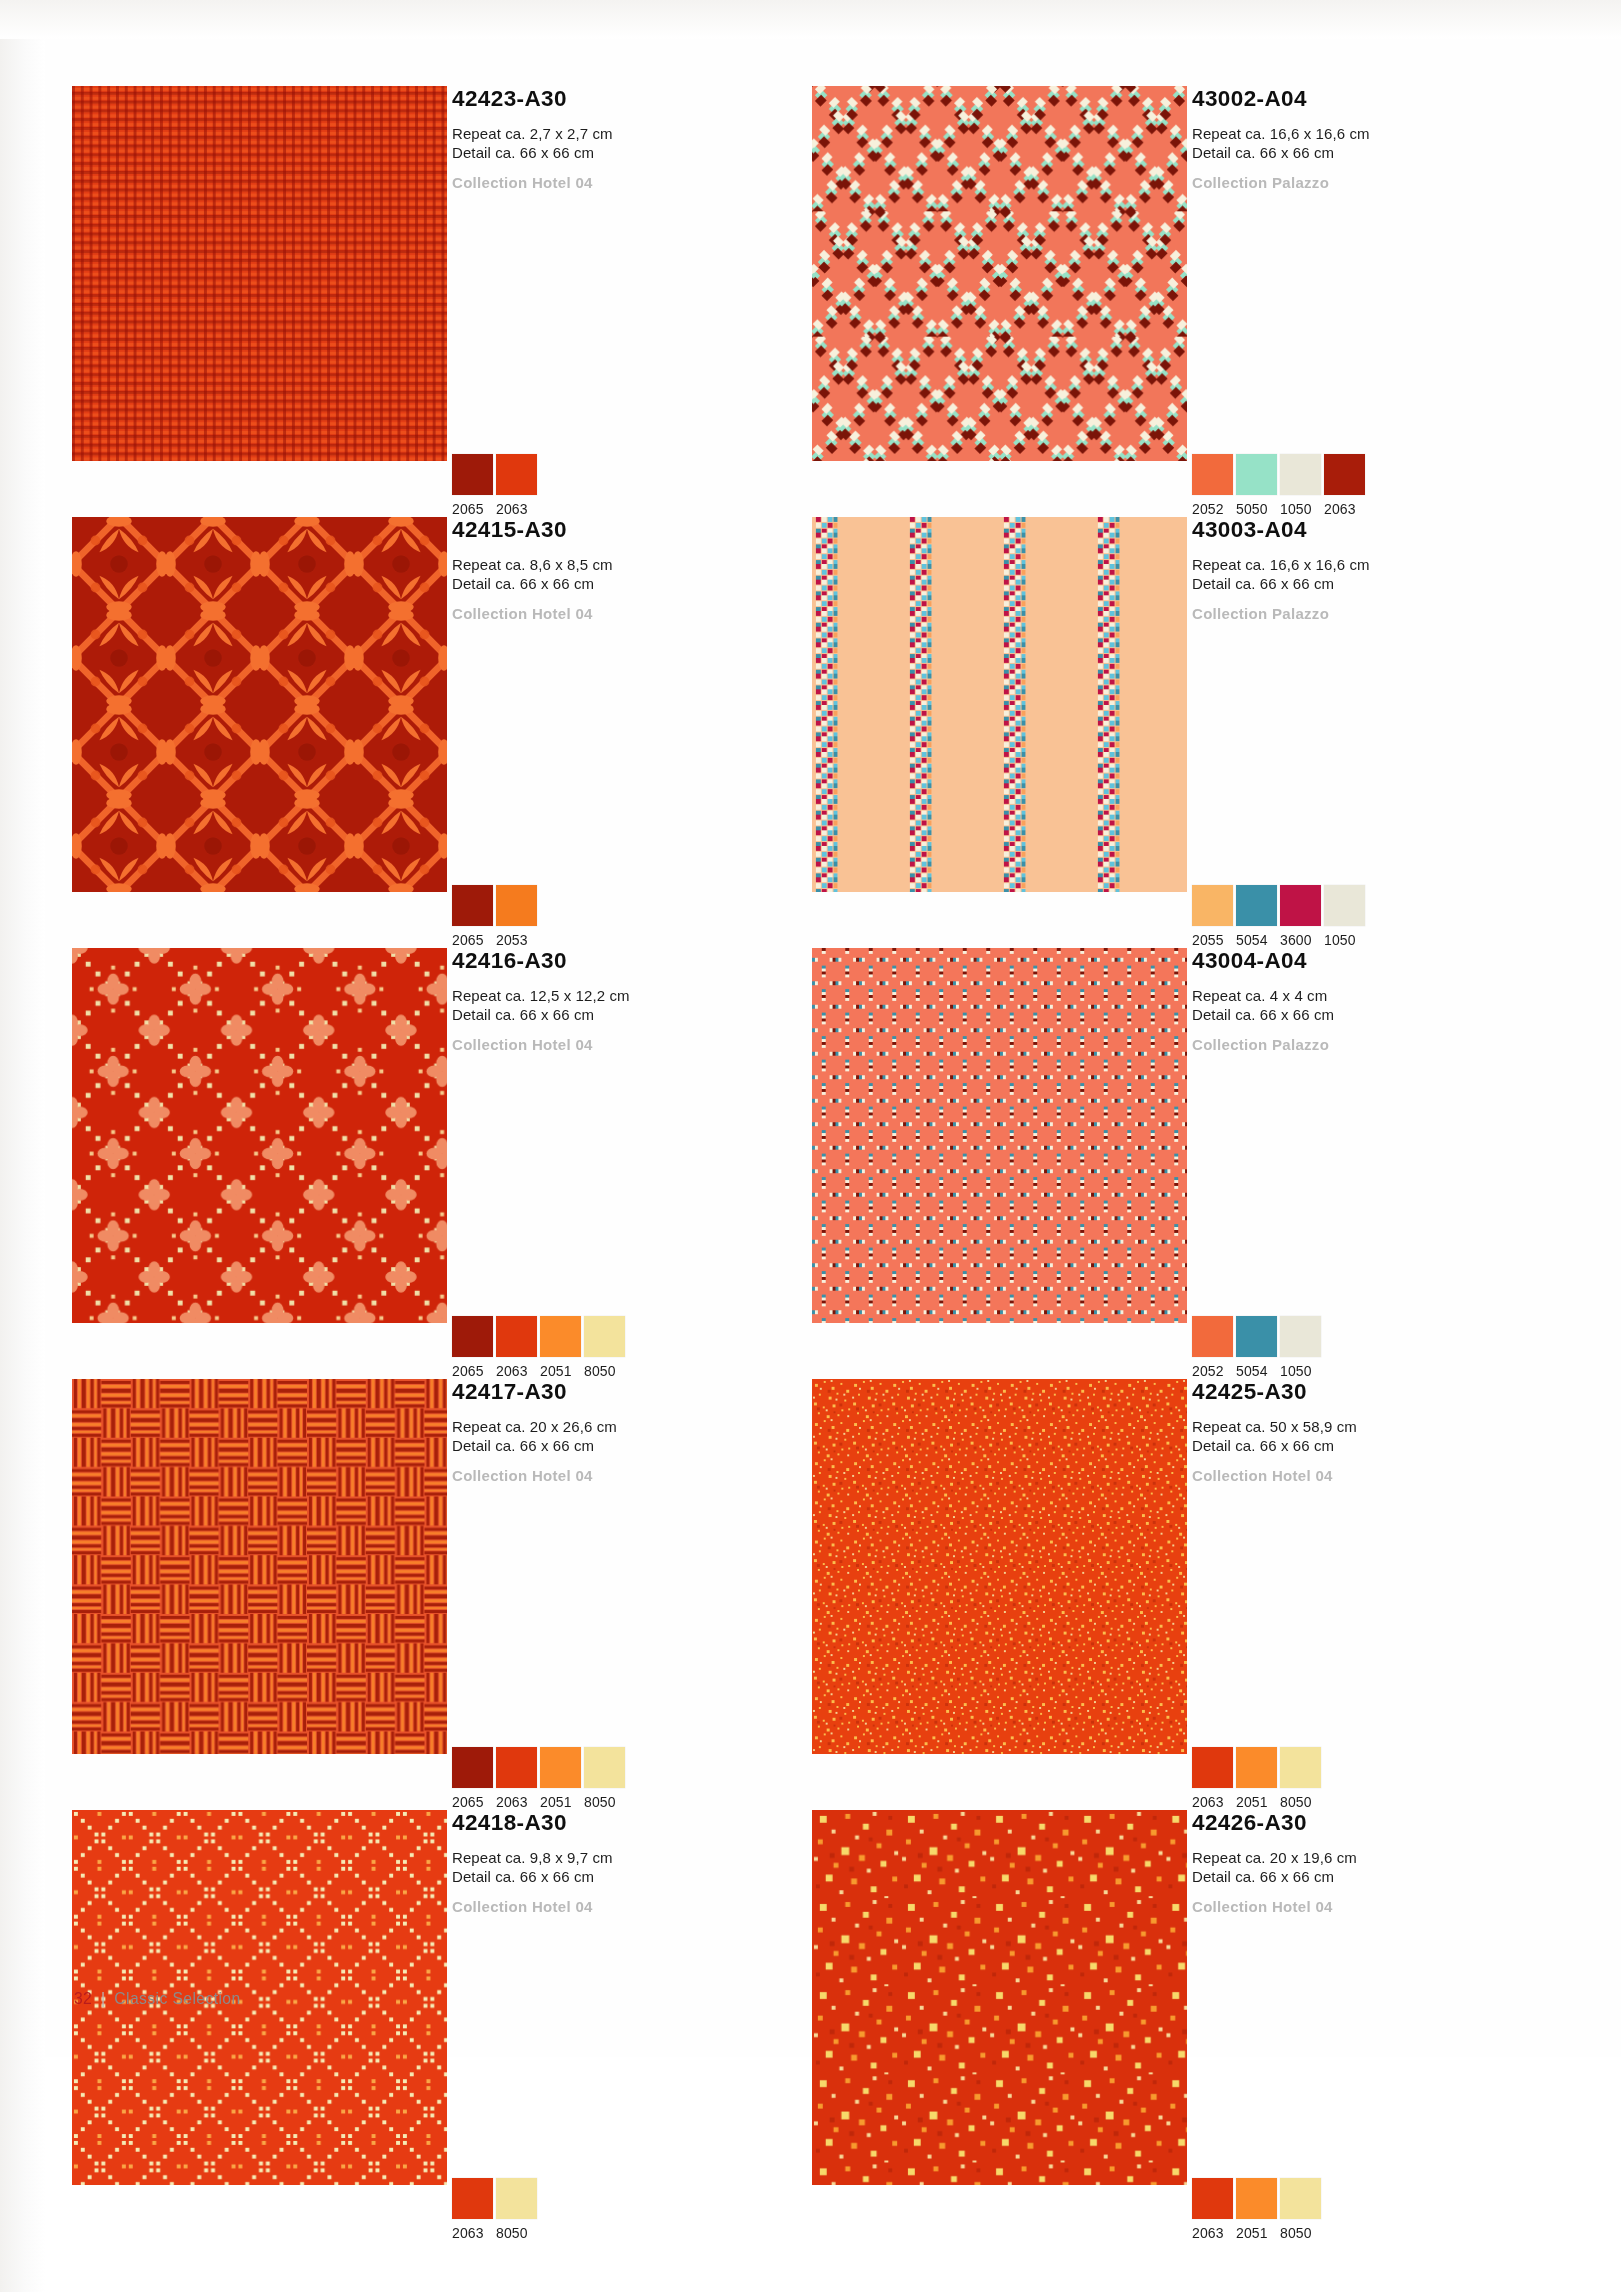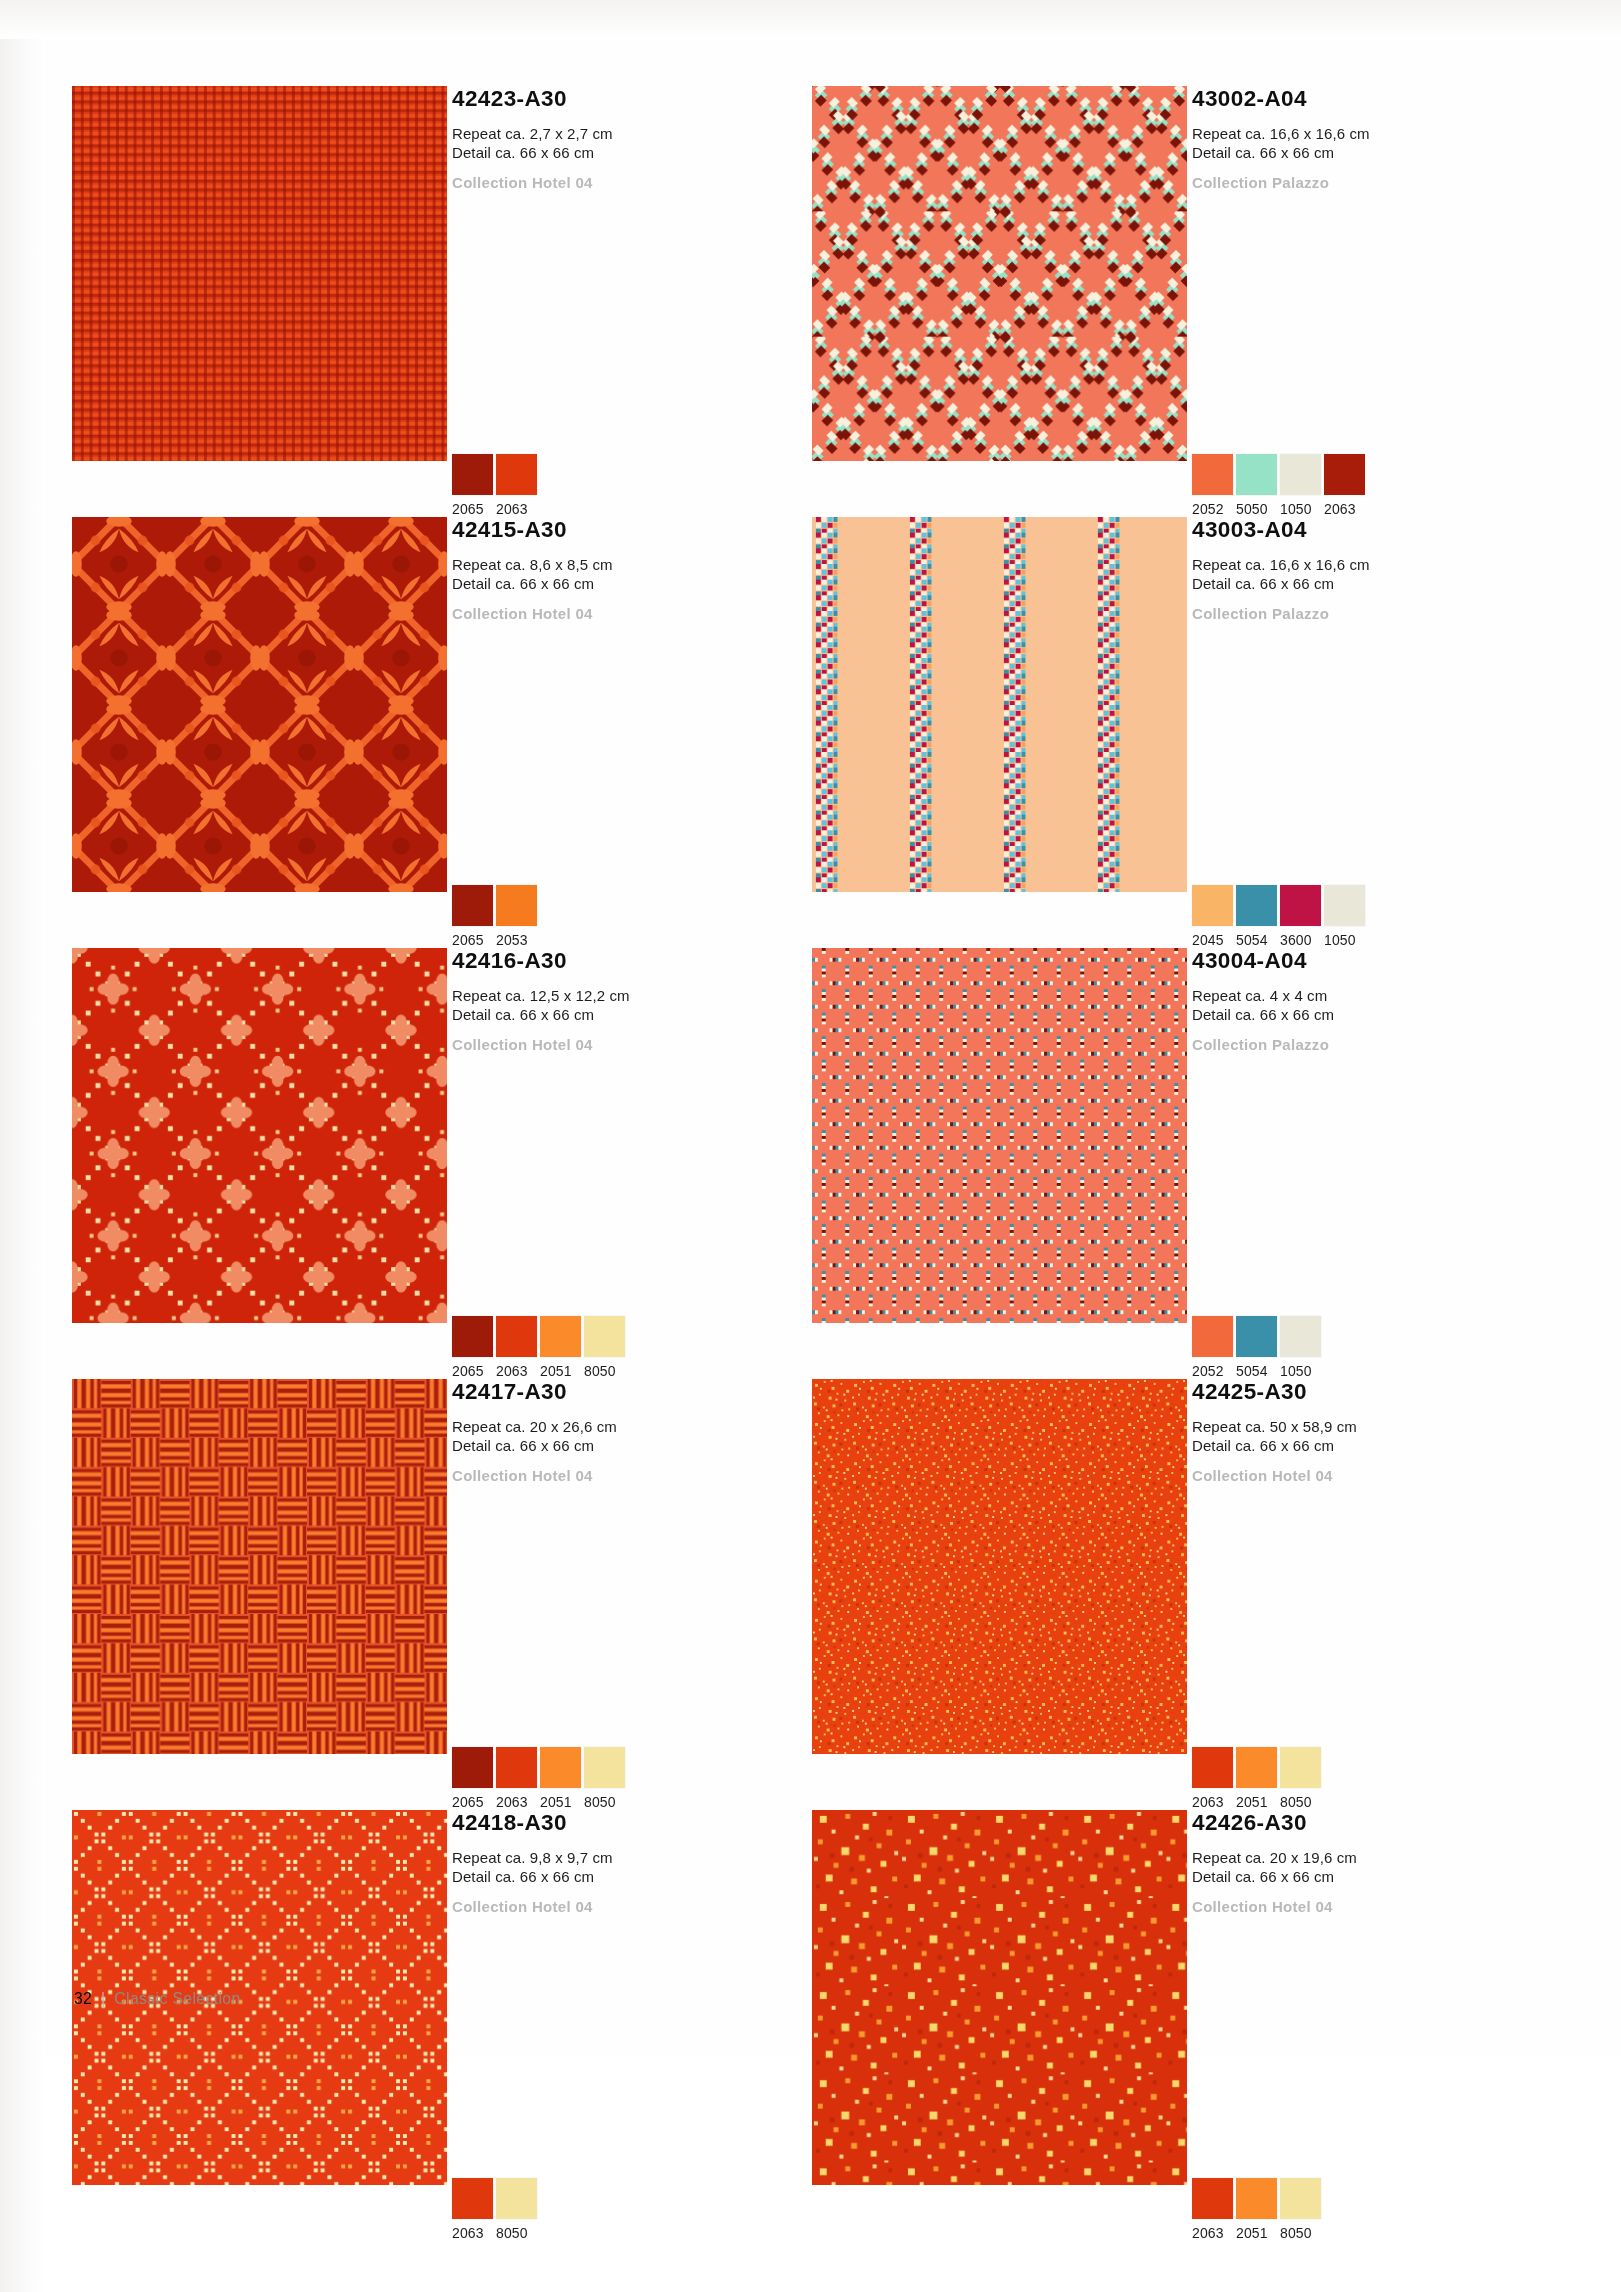--- a/index.html
+++ b/index.html
@@ -100,21 +100,21 @@
     color:#1d1d1d;
     letter-spacing:0.1px;
   }
   .footer{
     position:absolute;
     left:74px;bottom:49px;
     font-size:15.7px;
     color:#8b8b8b;
     letter-spacing:0.4px;
   }
-  .footer .pg{color:#000000;}
+  .footer .pg{color:#b91c1c;}
   .footer .sep{margin:0 8.8px;color:#b5b5b5;}
 
   
 
   
   .p-42423{
     background-color:#e23c14;
     background-image:
       repeating-linear-gradient(0deg, rgba(150,15,5,.55) 0 2.9px, rgba(0,0,0,0) 2.9px 8.8px),
       repeating-linear-gradient(90deg, rgba(150,15,5,.55) 0 2.9px, rgba(0,0,0,0) 2.9px 8.8px),
@@ -571,21 +571,21 @@
           </div>
         </div>
         <div class="info">
           <div class="art-no">43003-A04</div>
           <div class="dim">Repeat ca. 16,6 x 16,6 cm</div>
           <div class="dim">Detail ca. 66 x 66 cm</div>
           <div class="collection">Collection Palazzo</div>
           <div class="colorways">
             <div class="cw">
               <span class="chip" style="background:#f9b565"></span>
-              <span class="cw-label">2045</span>
+              <span class="cw-label">2055</span>
             </div>
             <div class="cw">
               <span class="chip" style="background:#3a90a8"></span>
               <span class="cw-label">5054</span>
             </div>
             <div class="cw">
               <span class="chip" style="background:#bf1346"></span>
               <span class="cw-label">3600</span>
             </div>
             <div class="cw">

